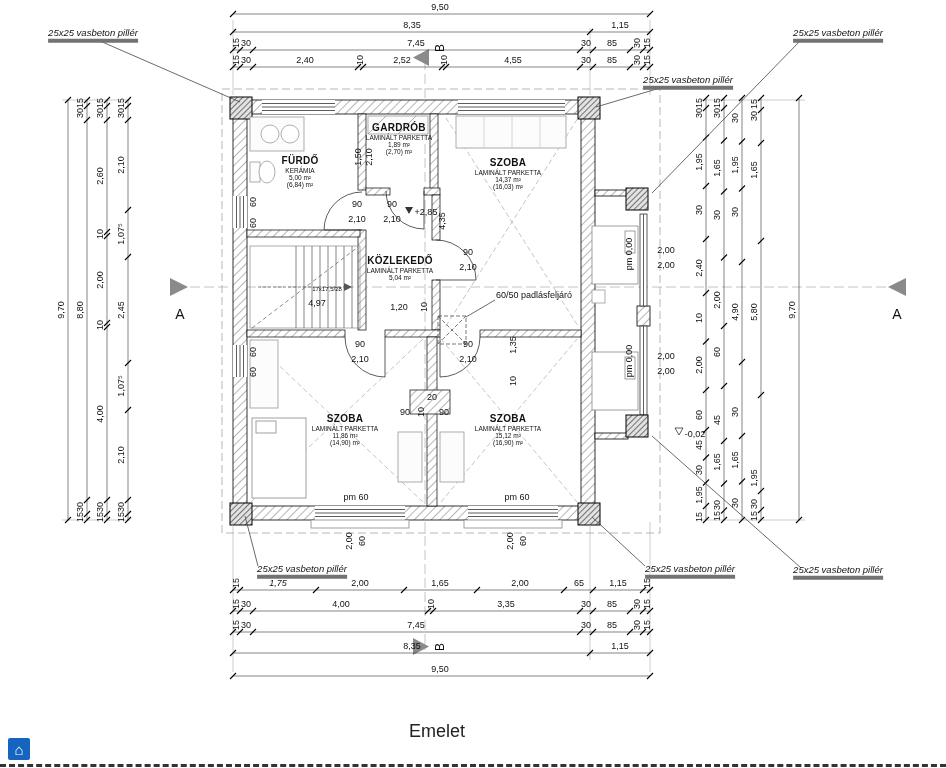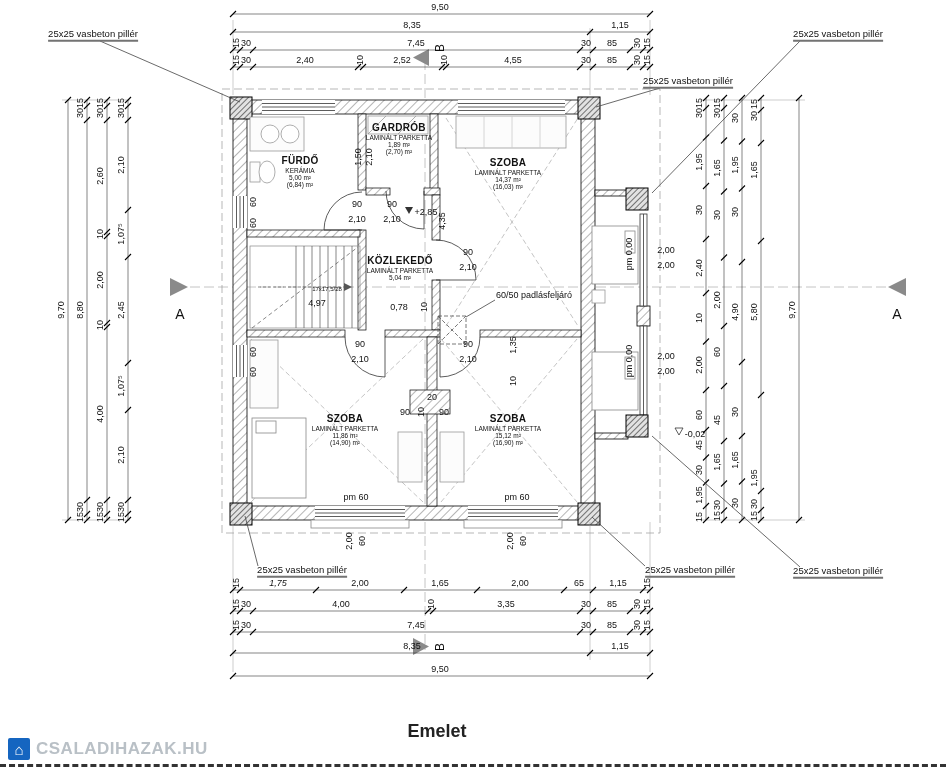--- a/index.html
+++ b/index.html
@@ -1,26 +1,26 @@
 <!DOCTYPE html>
 <html><head>
 <meta charset="utf-8">
 <style>
   html,body{margin:0;padding:0;background:#fff;}
   .canvas{position:relative;width:946px;height:768px;background:#fff;overflow:hidden;
           font-family:"Liberation Sans",sans-serif;color:#111;}
   svg{position:absolute;left:0;top:0;}
   #labels,#rooms{position:absolute;left:0;top:0;width:100%;height:100%;pointer-events:none;}
   .lbl{position:absolute;font-size:9px;line-height:1;white-space:nowrap;color:#111;}
-  .lbl.callout{font-size:9.5px;border-bottom:2px solid #737373;padding-bottom:1px;}
+  .lbl.callout{font-size:9.5px;border-bottom:4px solid #737373;padding-bottom:1px;font-style:italic;}
   .room-label{position:absolute;transform:translate(-50%,-50%);text-align:center;line-height:1.15;}
   .room-name{font-weight:bold;font-size:10px;letter-spacing:.3px;}
   .room-sub{font-size:6.5px;}
   .title{position:absolute;left:437px;top:731px;transform:translate(-50%,-50%);
-         font-size:18px;font-weight:bold;color:#222;}
+         font-size:18px;font-weight:normal;color:#222;}
   .watermark{position:absolute;left:8px;top:738px;display:flex;align-items:center;gap:6px;}
   .wm-logo{width:22px;height:22px;background:#1565c0;color:#fff;font-size:15px;display:flex;
            align-items:center;justify-content:center;border-radius:2px;}
   .wm-text{font-size:17px;font-weight:bold;color:#b9c0c6;letter-spacing:.5px;}
   .dashed-bottom{position:absolute;left:0;top:764px;width:100%;border-top:3px dashed #333;}
   line.dim{stroke:#333;stroke-width:.6;}
   line.tick{stroke:#000;stroke-width:1.1;}
   line.leader{stroke:#444;stroke-width:.8;}
   line.ext{stroke:#999;stroke-width:.5;}
 </style>
@@ -498,21 +498,21 @@
       <span class="lbl" style="left: 468px; top: 252px; transform: translate(-50%, -50%);">90</span>
       <span class="lbl" style="left: 468px; top: 267px; transform: translate(-50%, -50%);">2,10</span>
       <span class="lbl" style="left: 360px; top: 344px; transform: translate(-50%, -50%);">90</span>
       <span class="lbl" style="left: 360px; top: 359px; transform: translate(-50%, -50%);">2,10</span>
       <span class="lbl" style="left: 468px; top: 344px; transform: translate(-50%, -50%);">90</span>
       <span class="lbl" style="left: 468px; top: 359px; transform: translate(-50%, -50%);">2,10</span>
       <span class="lbl" style="left: 442px; top: 221px; transform: translate(-50%, -50%) rotate(-90deg);">4,35</span>
       <span class="lbl" style="left: 513px; top: 345px; transform: translate(-50%, -50%) rotate(-90deg);">1,35</span>
       <span class="lbl" style="left: 513px; top: 381px; transform: translate(-50%, -50%) rotate(-90deg);">10</span>
       <span class="lbl" style="left: 317px; top: 303px; transform: translate(-50%, -50%);">4,97</span>
-      <span class="lbl" style="left: 399px; top: 307px; transform: translate(-50%, -50%);">0,78</span>
+      <span class="lbl" style="left: 399px; top: 307px; transform: translate(-50%, -50%);">1,20</span>
       <span class="lbl" style="left: 424px; top: 307px; transform: translate(-50%, -50%) rotate(-90deg);">10</span>
       <span class="lbl" style="left: 432px; top: 397px; transform: translate(-50%, -50%);">20</span>
       <span class="lbl" style="left: 405px; top: 412px; transform: translate(-50%, -50%);">90</span>
       <span class="lbl" style="left: 421px; top: 412px; transform: translate(-50%, -50%) rotate(-90deg);">10</span>
       <span class="lbl" style="left: 444px; top: 412px; transform: translate(-50%, -50%);">90</span>
       <span class="lbl" style="left: 534px; top: 295px; transform: translate(-50%, -50%);">60/50 padlásfeljáró</span>
       <span class="lbl" style="left: 356px; top: 497px; transform: translate(-50%, -50%);">pm 60</span>
       <span class="lbl" style="left: 517px; top: 497px; transform: translate(-50%, -50%);">pm 60</span>
       <span class="lbl" style="left: 629px; top: 254px; transform: translate(-50%, -50%) rotate(-90deg);">pm 0,00</span>
       <span class="lbl" style="left: 629px; top: 361px; transform: translate(-50%, -50%) rotate(-90deg);">pm 0,00</span>
@@ -578,17 +578,16 @@
         <div class="room-sub">LAMINÁLT PARKETTA</div>
         <div class="room-sub">15,12 m²</div>
         <div class="room-sub">(16,90) m²</div>
       </div>
     </div>
 
   <div class="title">Emelet</div>
 
   <div class="watermark">
     <span class="wm-logo">⌂</span>
-    <span class="wm-text">CSALADIHAZAK.HU</span>
   </div>
 
   <div class="dashed-bottom"></div>
 </div>
 
 </body></html>

